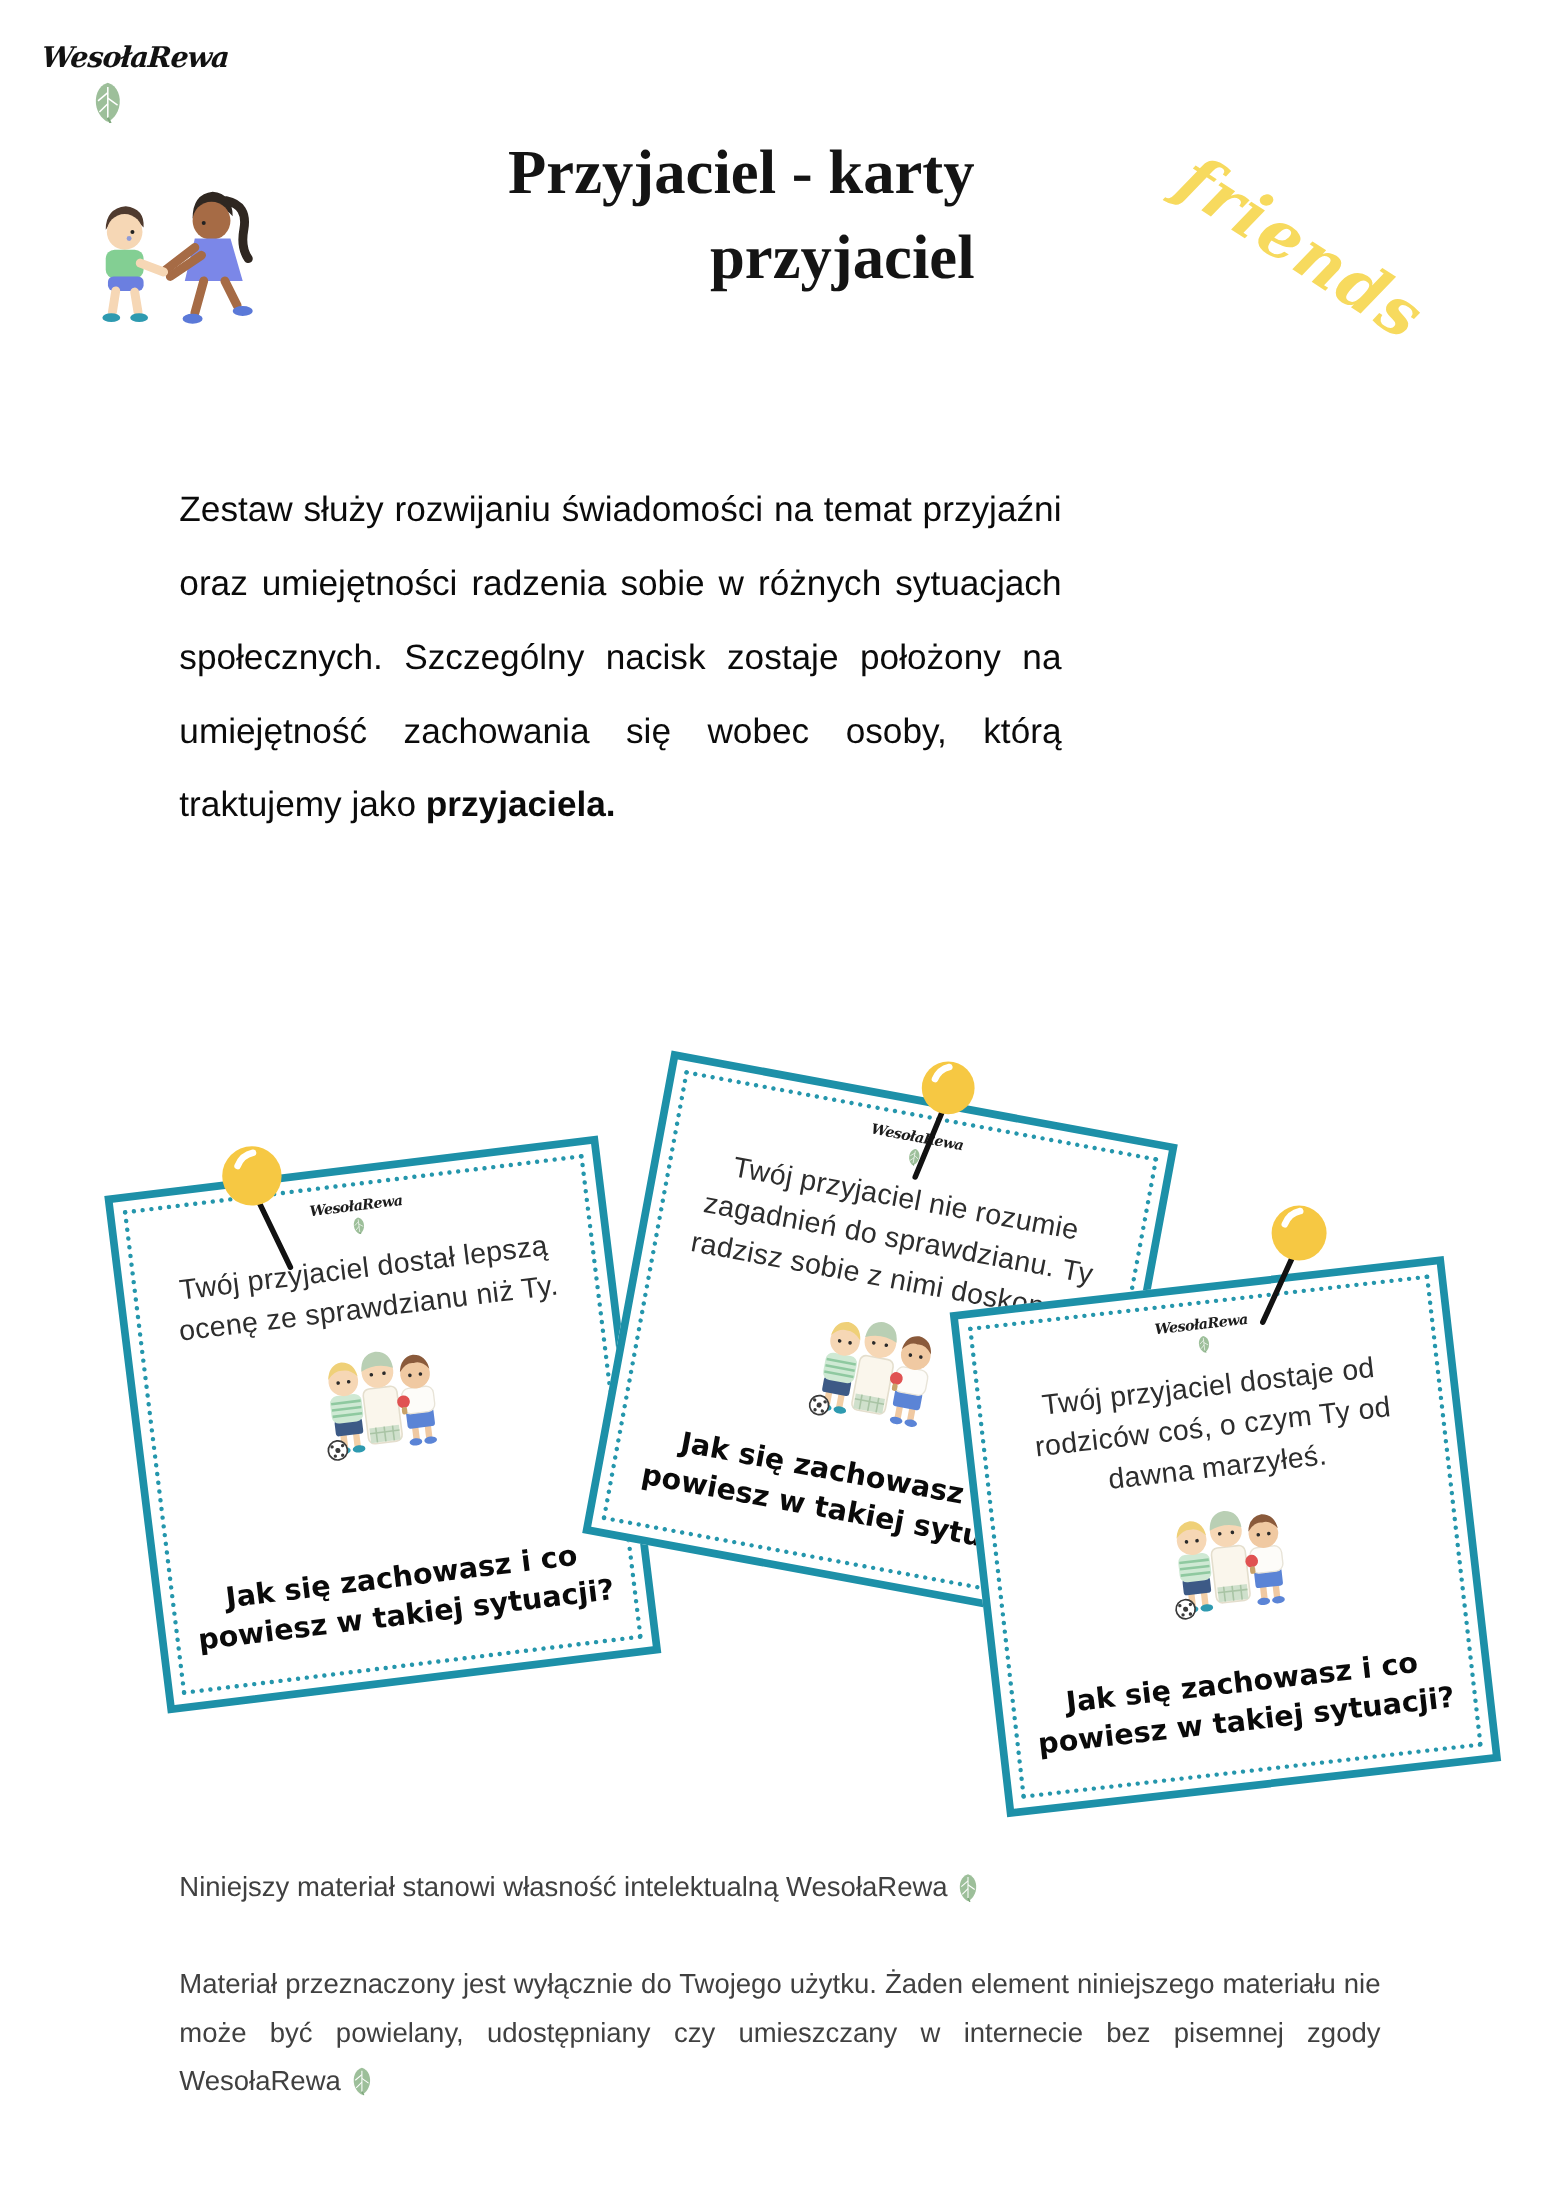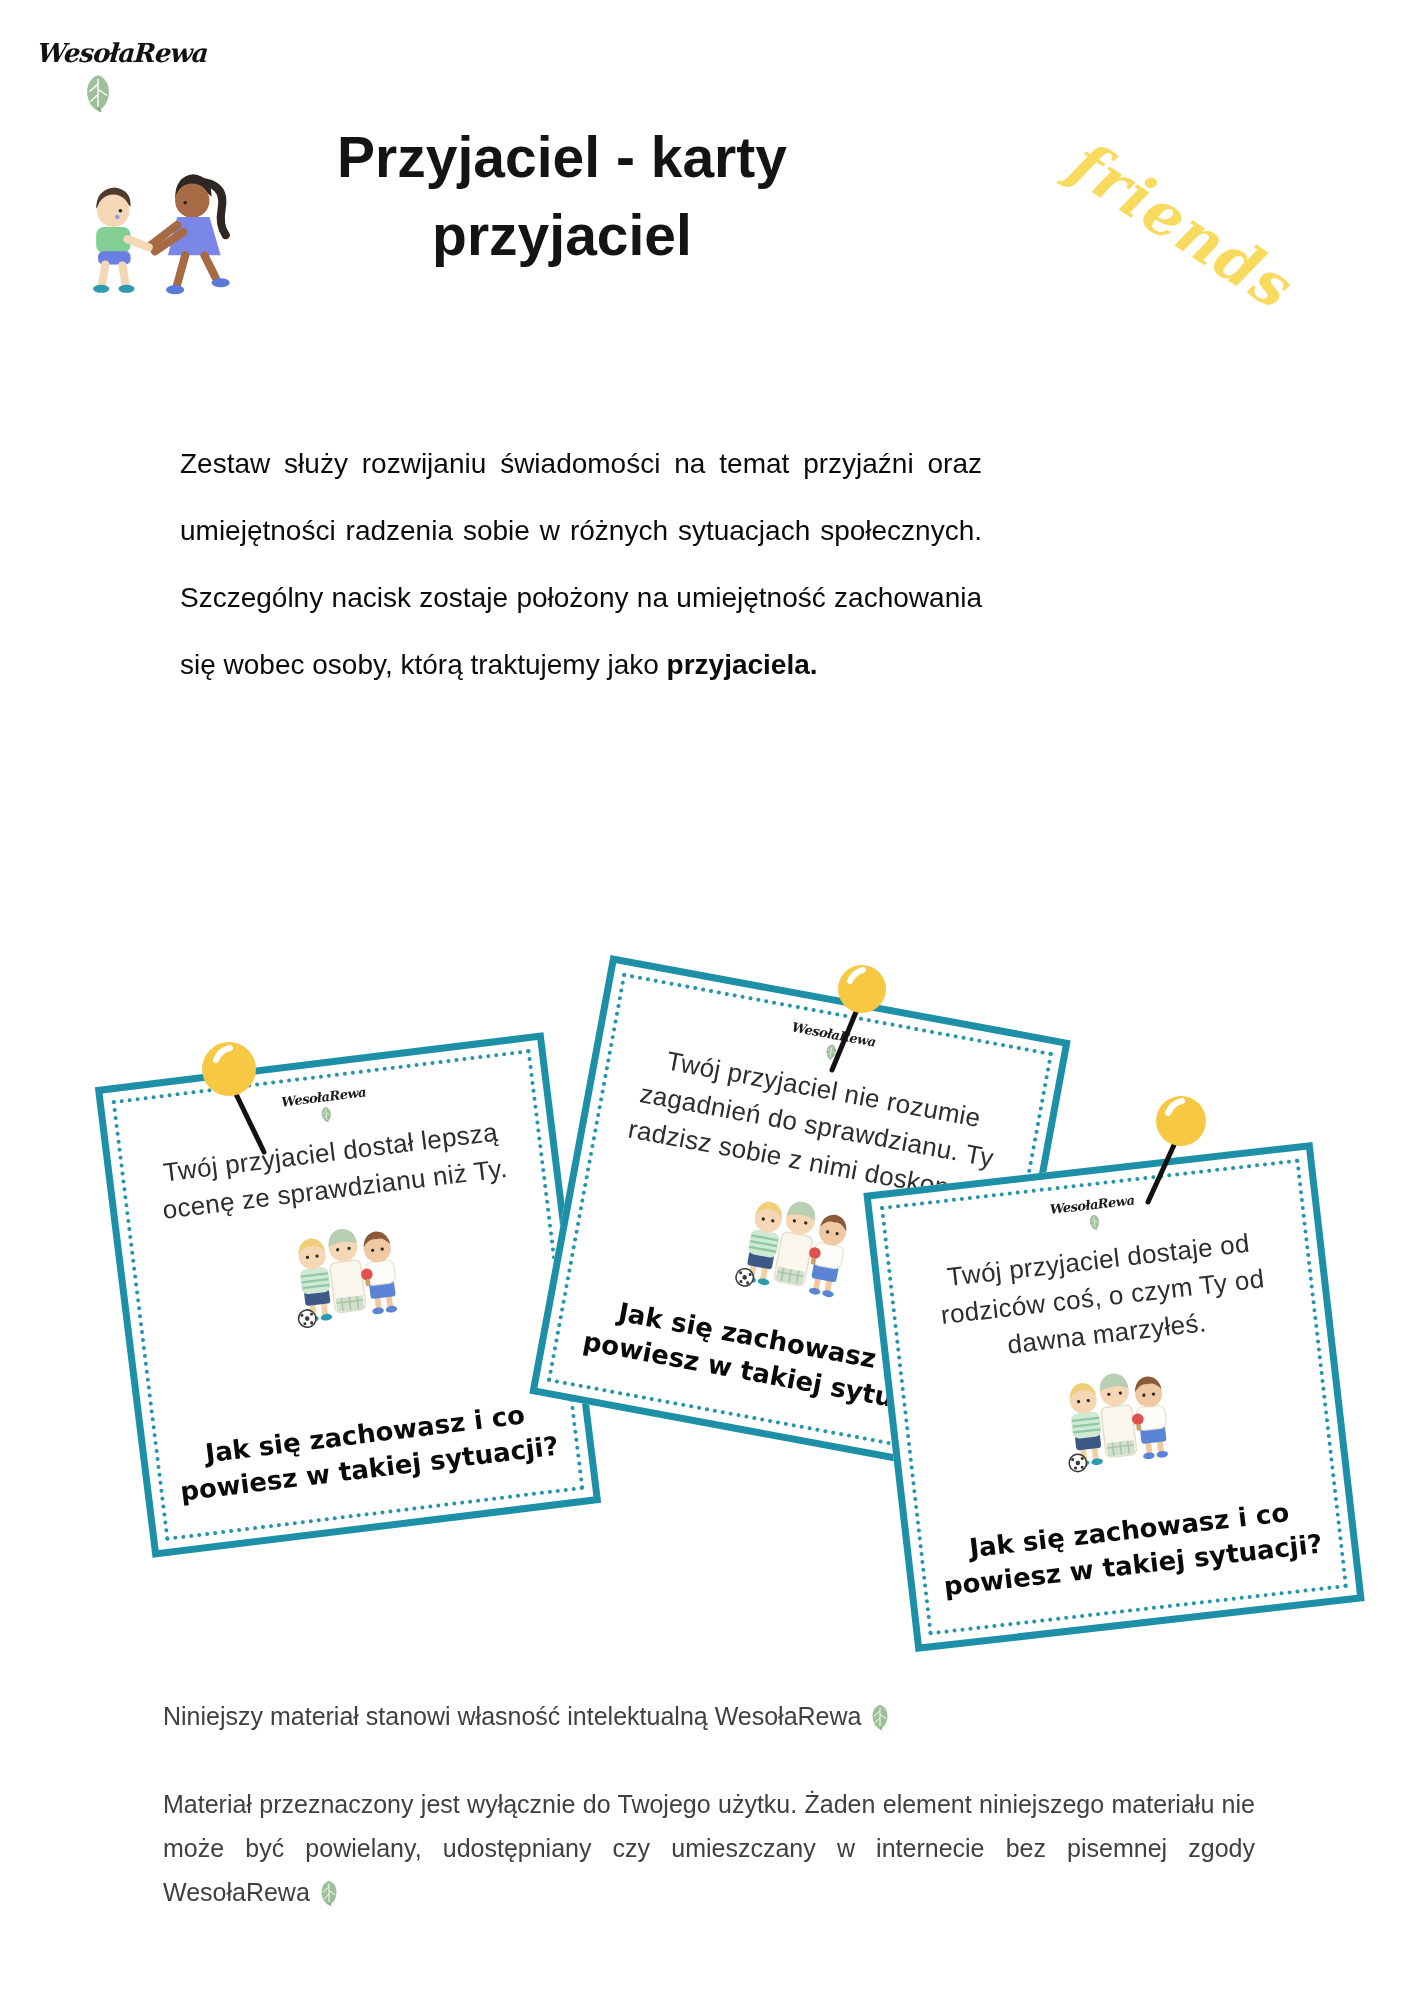--- a/index.html
+++ b/index.html
@@ -11,32 +11,32 @@
   .brand{position:absolute;left:38px;top:38px;}
   .brand-name{
     font-family:"DejaVu Serif", serif;font-style:italic;font-weight:700;
     font-size:26px;color:#121212;letter-spacing:-1px;transform:skewX(-4deg);
   }
   .brand-leaf{display:block;margin:6px 0 0 44px;width:32px;height:38px;}
   
   .hero{position:absolute;left:68px;top:146px;width:200px;height:162px;}
   .title{
     position:absolute;left:238px;top:118px;width:648px;margin:0;
-    text-align:center;font-family:Liberation Sans, sans-serif;font-weight:800;
+    text-align:right;font-family:Liberation Serif, serif;font-weight:800;
     font-size:57px;line-height:78px;color:#141414;letter-spacing:0;
   }
   .friends{
     position:absolute;left:1096px;top:128px;
     font-family:"DejaVu Serif", serif;font-style:italic;font-weight:700;
     font-size:60px;color:#f7da5e;transform:rotate(33deg);transform-origin:left top;
     letter-spacing:2px;white-space:nowrap;
   }
   
-  .intro{position:absolute;left:180px;top:430px;width:802px;
-    font-size:28px;line-height:67px;text-align:justify;color:#0b0b0b;}
+  .intro{position:absolute;left:163px;top:430px;width:802px;
+    font-size:32px;line-height:67px;text-align:justify;color:#0b0b0b;}
   .intro p{margin:0;}
   .intro b{font-weight:700;}
   
   .card{position:absolute;background:#fff;border:7px solid #1d90a8;box-sizing:border-box;}
   .card-inner{
     position:absolute;inset:8px;border:4px dotted #2496ac;
     display:flex;flex-direction:column;align-items:center;text-align:center;
     padding:12px 16px 16px;box-sizing:border-box;
   }
   .card-brand{font-family:"DejaVu Serif", serif;font-style:italic;font-weight:700;

